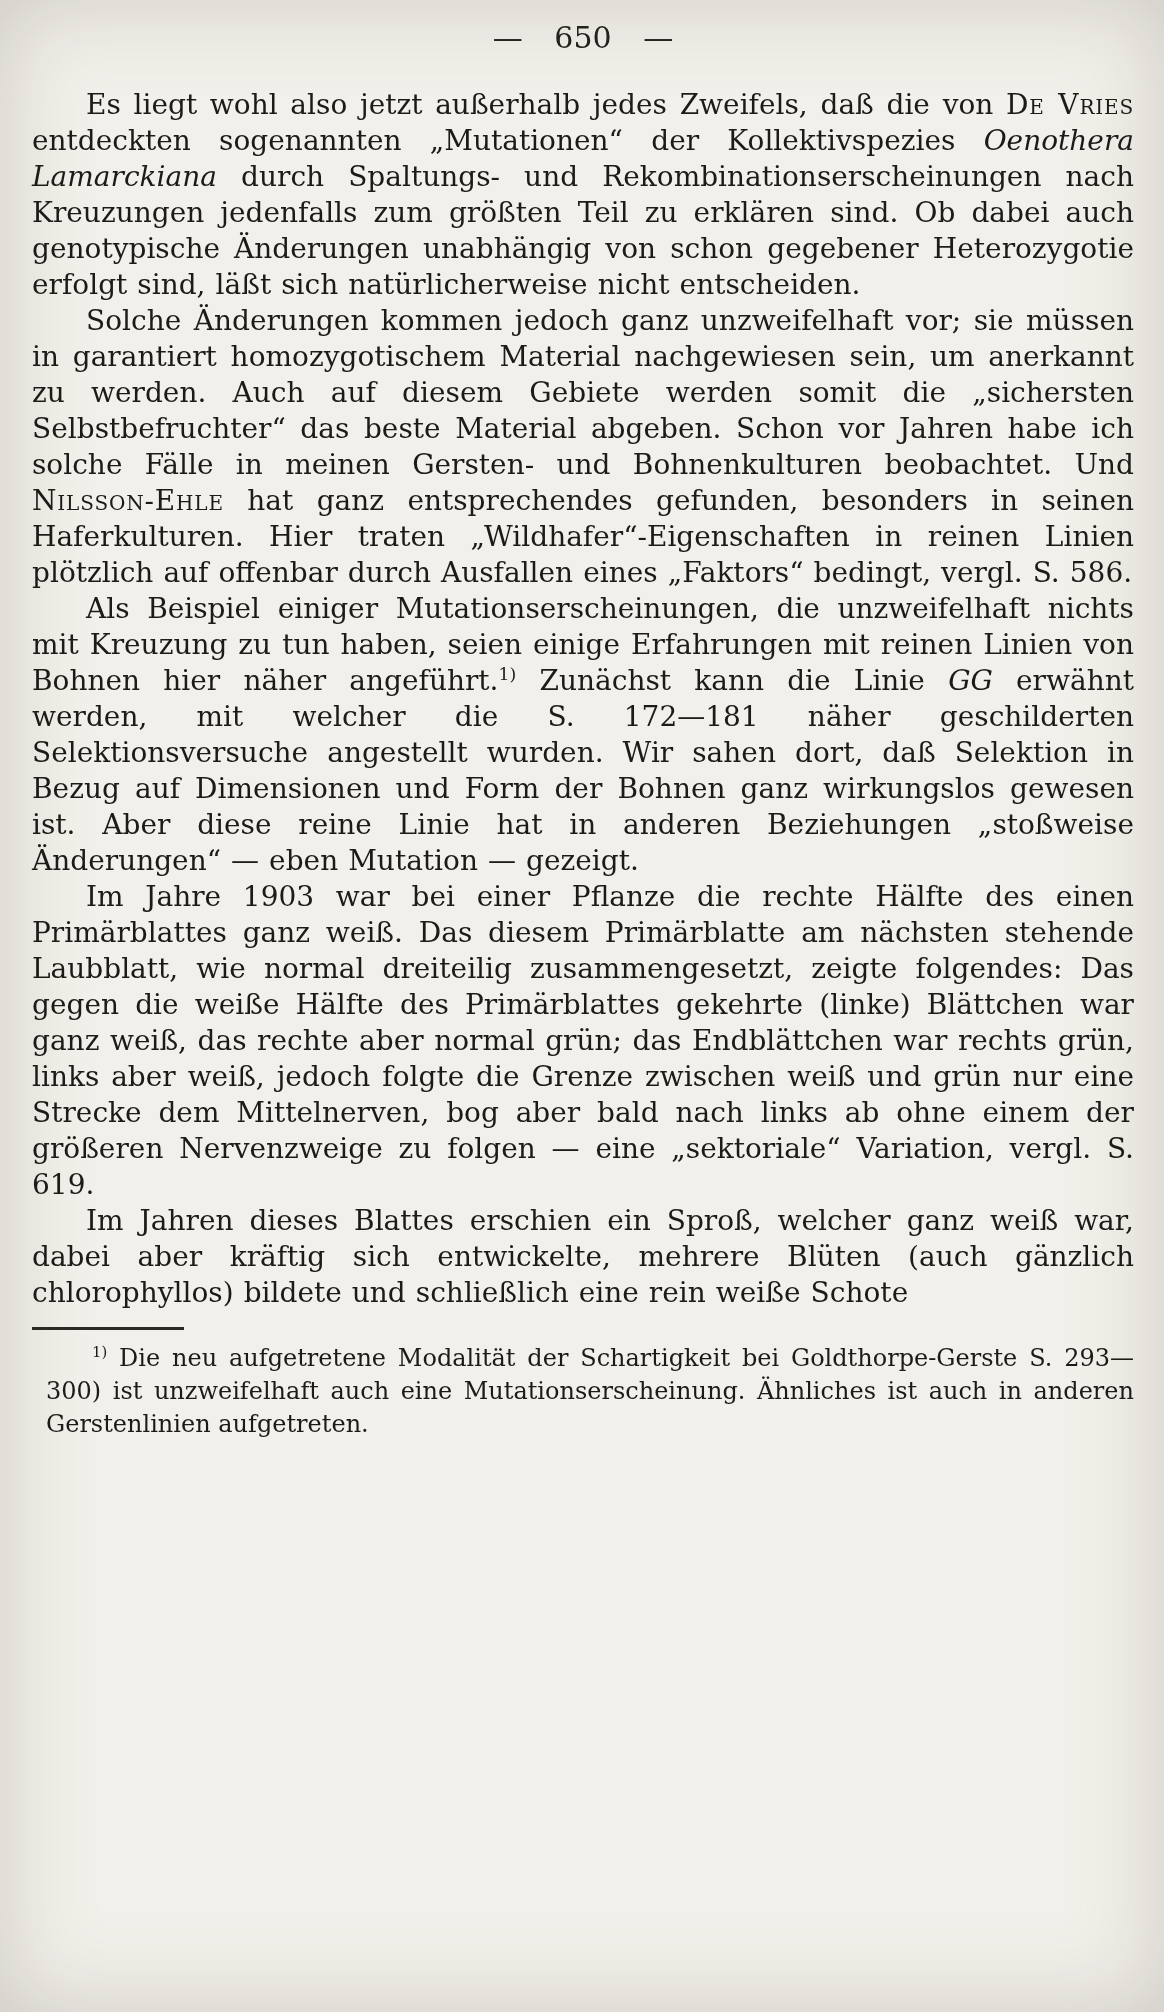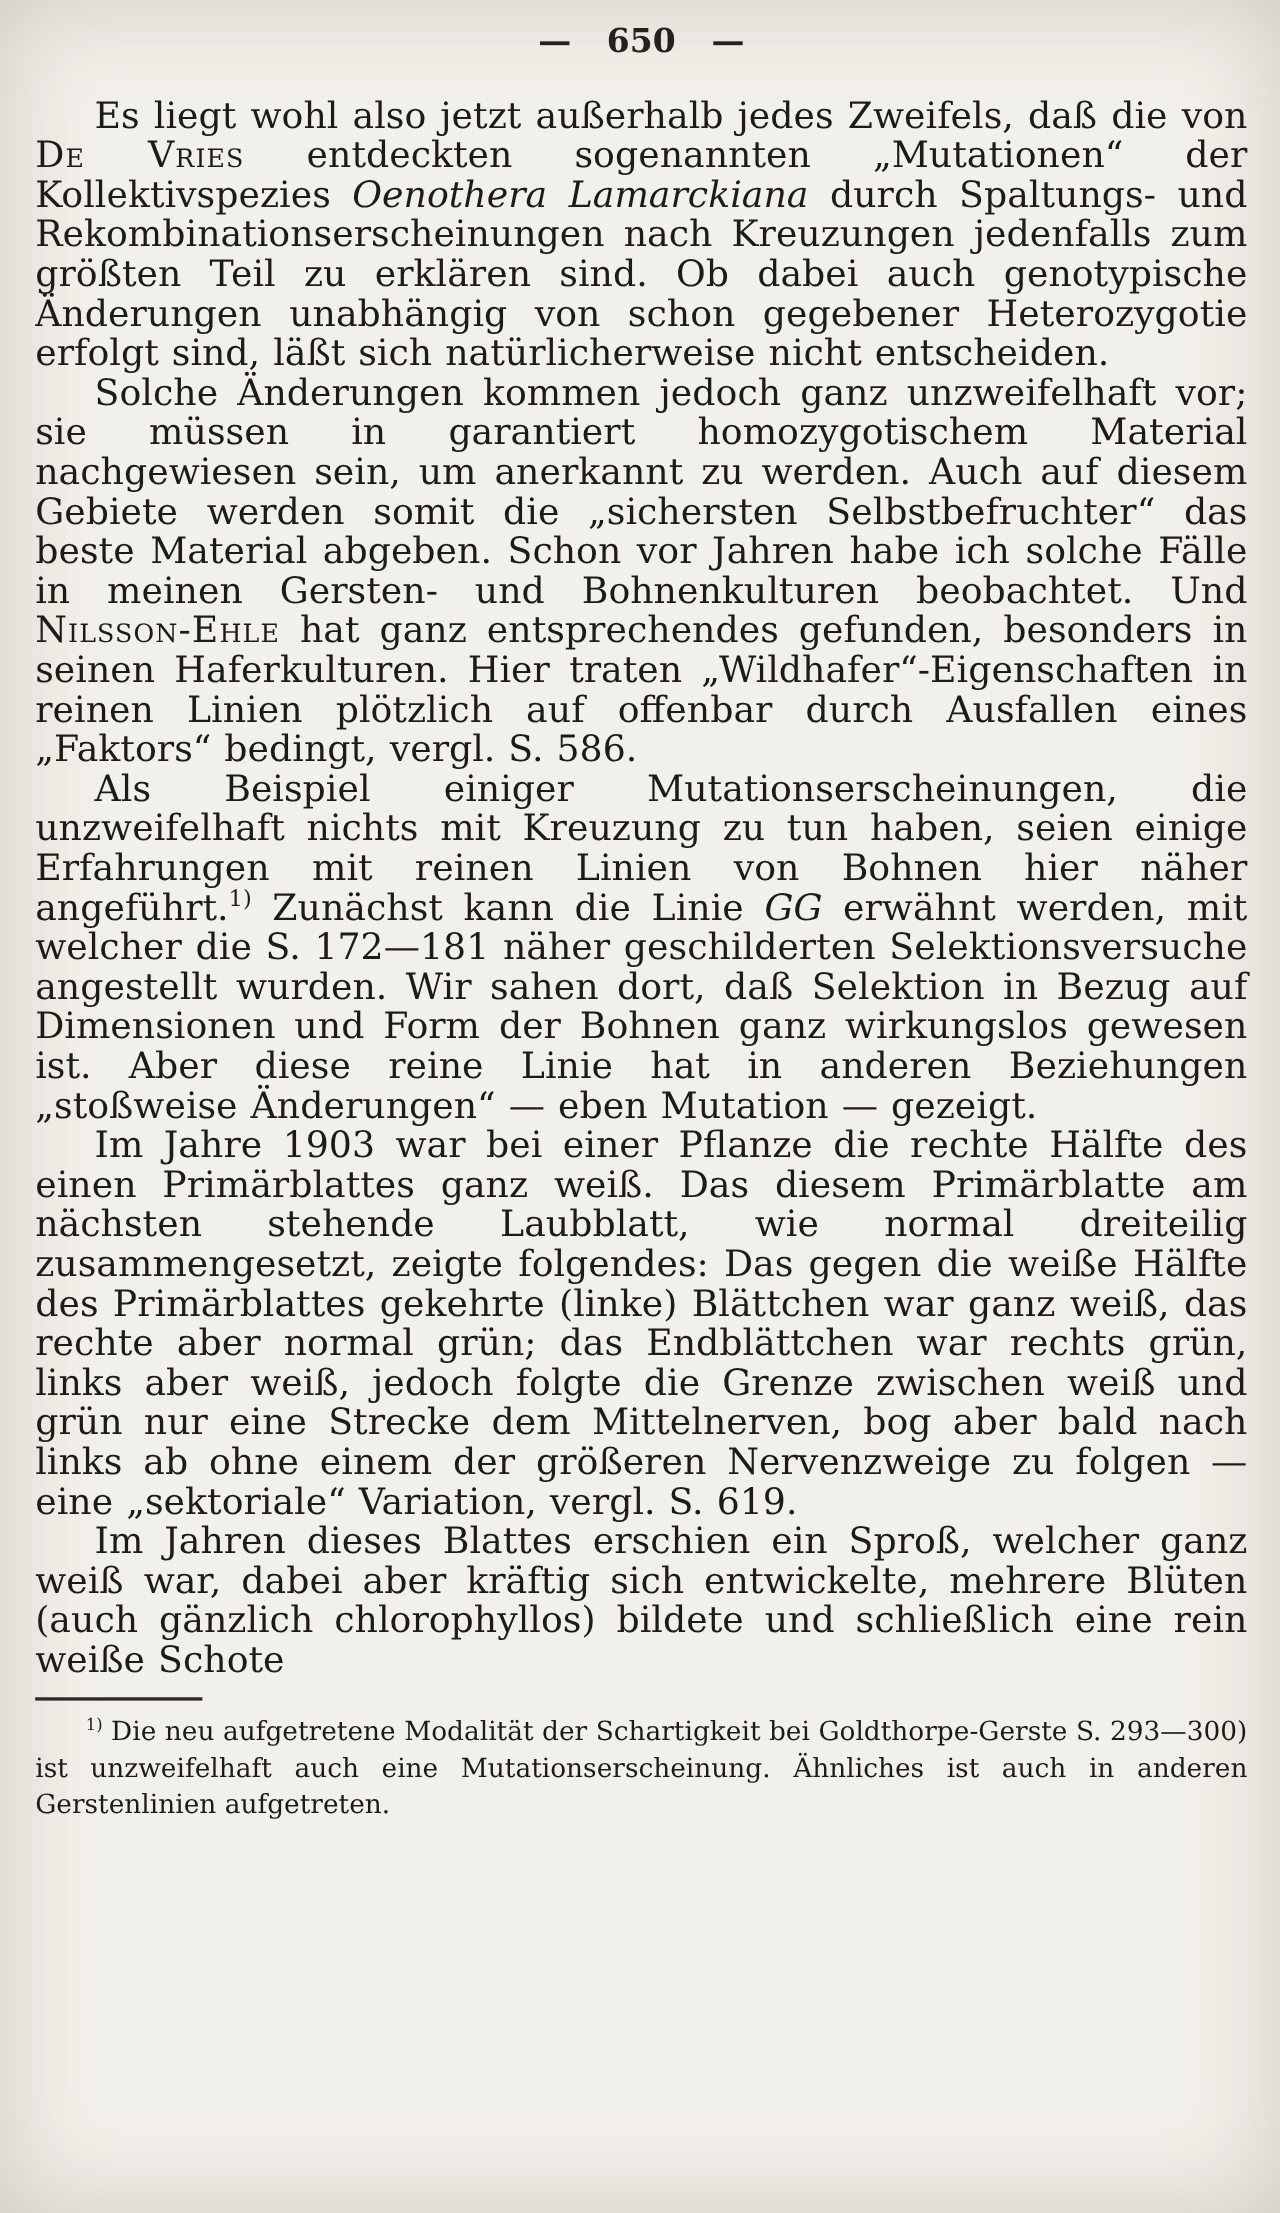--- a/index.html
+++ b/index.html
@@ -16,24 +16,23 @@
     background: #f2f0ea;
     box-shadow: inset 0 0 90px rgba(110, 104, 92, 0.28);
   }
   .page-number {
     text-align: center;
     font-size: 30px;
     margin-top: 8px;
     margin-bottom: 32px;
     word-spacing: 22px;
     color: #24221e;
-    font-weight: bold;
   }
   .body-text p {
-    font-size: 33px;
+    font-size: 28px;
     line-height: 36px;
     text-align: justify;
     text-indent: 54px;
     hyphens: auto;
     -webkit-hyphens: auto;
     word-spacing: 0.04em;
   }
   .smallcaps { font-variant: small-caps; letter-spacing: 0.03em; }
   em { font-style: italic; }
   sup { font-size: 0.62em; vertical-align: super; line-height: 0; }
@@ -43,20 +42,21 @@
     height: 3px;
     background: #2b2925;
     margin-bottom: 12px;
   }
   .footnote-text {
     font-size: 24px;
     line-height: 33px;
     text-align: justify;
     text-indent: 46px;
     hyphens: auto;
+    margin-left: 14px;
     -webkit-hyphens: auto;
   }
 </style>
 </head>
 <body>
 
 <div class="page">
   <div class="page-number">— 650 —</div>
 
   <div class="body-text">

